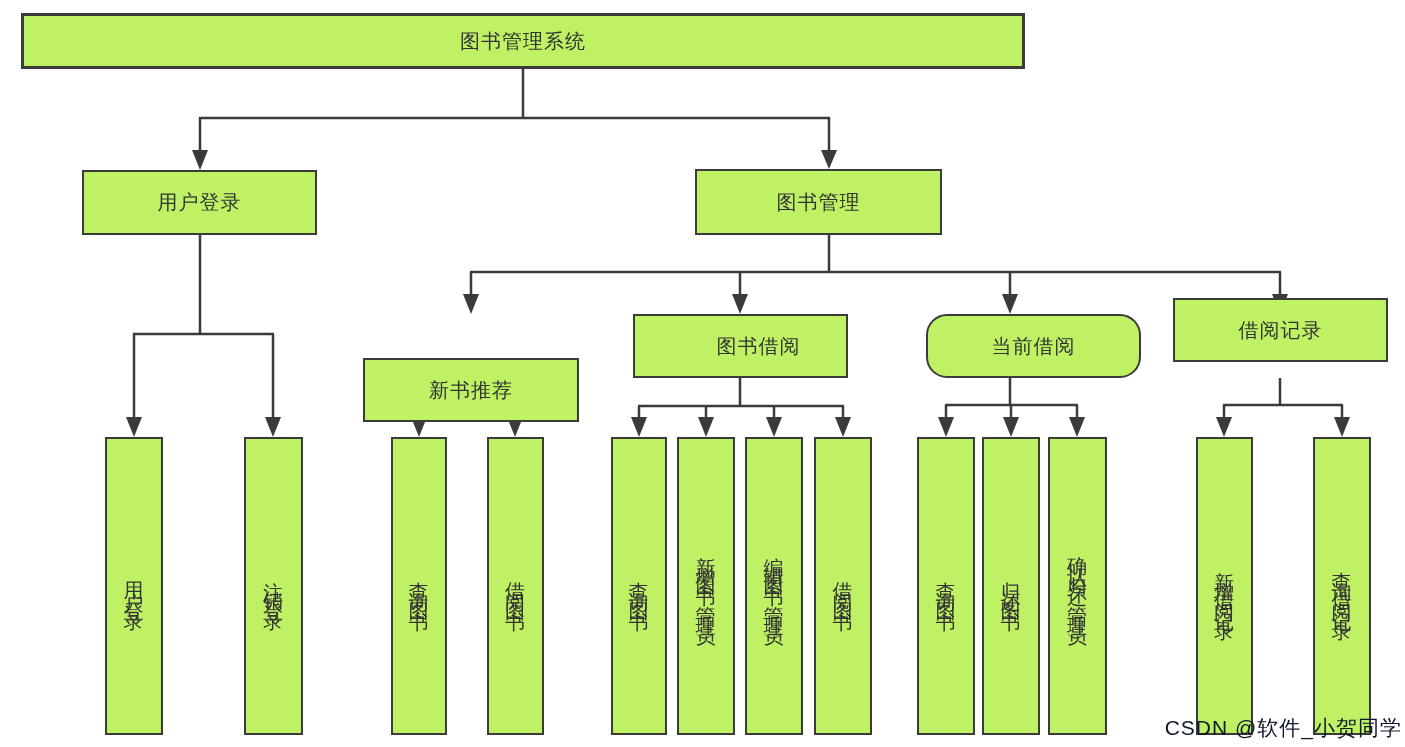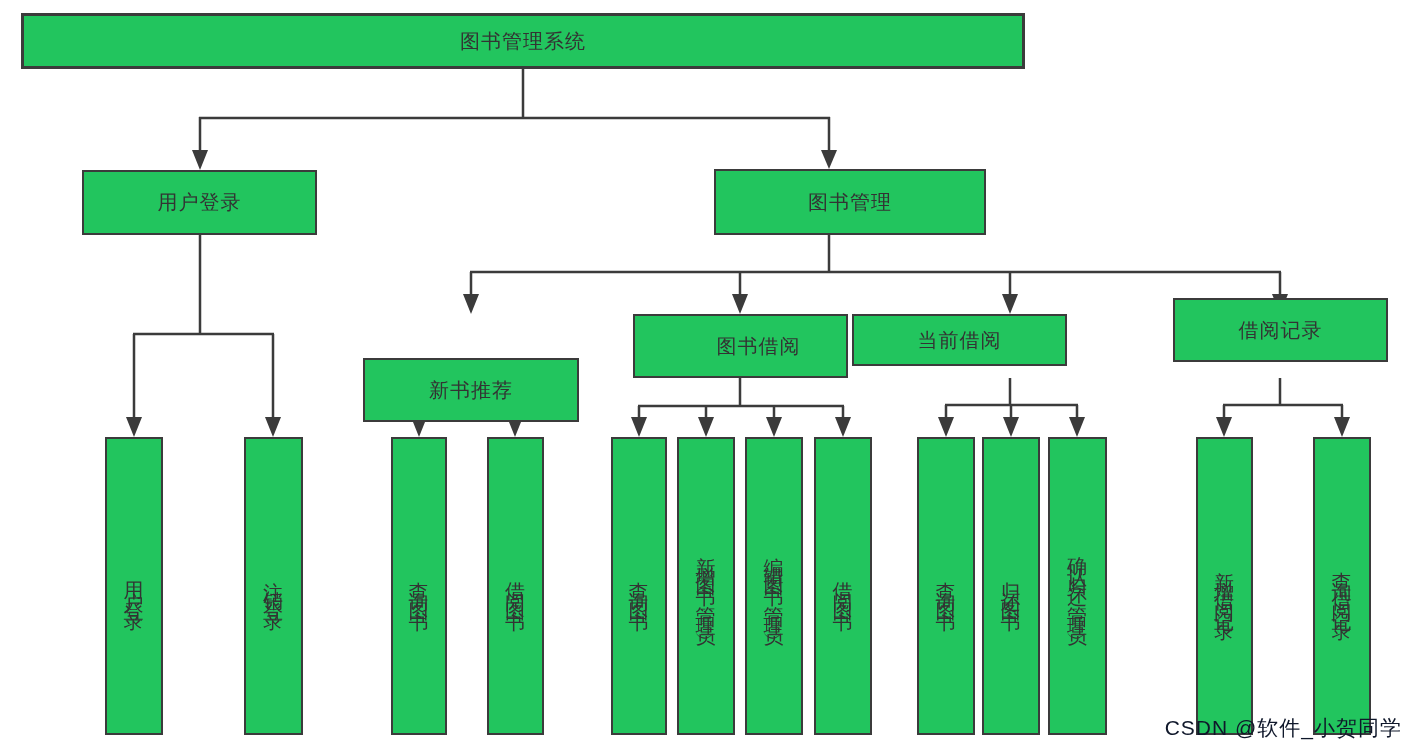--- a/index.html
+++ b/index.html
@@ -13,21 +13,21 @@
   }
   .wires {
     position: absolute;
     left: 0; top: 0;
     width: 1405px; height: 747px;
   }
   .node {
     position: absolute;
     box-sizing: border-box;
     border: 2.5px solid #3b3b3b;
-    background: #22c55e;
+    background: #bef264;
     display: flex;
     align-items: center;
     justify-content: center;
     color: #333333;
     font-size: 20px;
   }
   .node.root { border-width: 3px; font-size: 20px; }
   .node .hlabel {
     white-space: nowrap;
     letter-spacing: 1px;
@@ -90,31 +90,31 @@
     <polygon fill="#3b3b3b" stroke="none" points="1334,417 1350,417 1342,437"></polygon>
   </svg>
 
   <div class="node root" style="left:21px; top:13px; width:1004px; height:56px;">
     <span class="hlabel">图书管理系统</span>
   </div>
 
   <div class="node" style="left:82px; top:170px; width:235px; height:65px;">
     <span class="hlabel">用户登录</span>
   </div>
-  <div class="node" style="left:714px; top:169px; width:272px; height:66px;">
+  <div class="node" style="left:695px; top:169px; width:247px; height:66px;">
     <span class="hlabel">图书管理</span>
   </div>
 
   <div class="node" style="left:363px; top:314px; width:216px; height:64px;margin-top:44px;">
     <span class="hlabel">新书推荐</span>
   </div>
   <div class="node" style="left:633px; top:314px; width:215px; height:64px;padding-left:36px;">
     <span class="hlabel">图书借阅</span>
   </div>
-  <div class="node" style="left:852px; top:314px; width:215px; height:52px;">
+  <div class="node" style="left:926px; top:314px; width:215px; height:64px;border-radius:21px;">
     <span class="hlabel">当前借阅</span>
   </div>
   <div class="node" style="left:1173px; top:298px; width:215px; height:64px;">
     <span class="hlabel">借阅记录</span>
   </div>
 
   <div class="node vbox" style="left:105px; top:437px; width:58px; height:298px;">
     <span class="vlabel">用户登录</span>
   </div>
   <div class="node vbox" style="left:244px; top:437px; width:59px; height:298px;">

